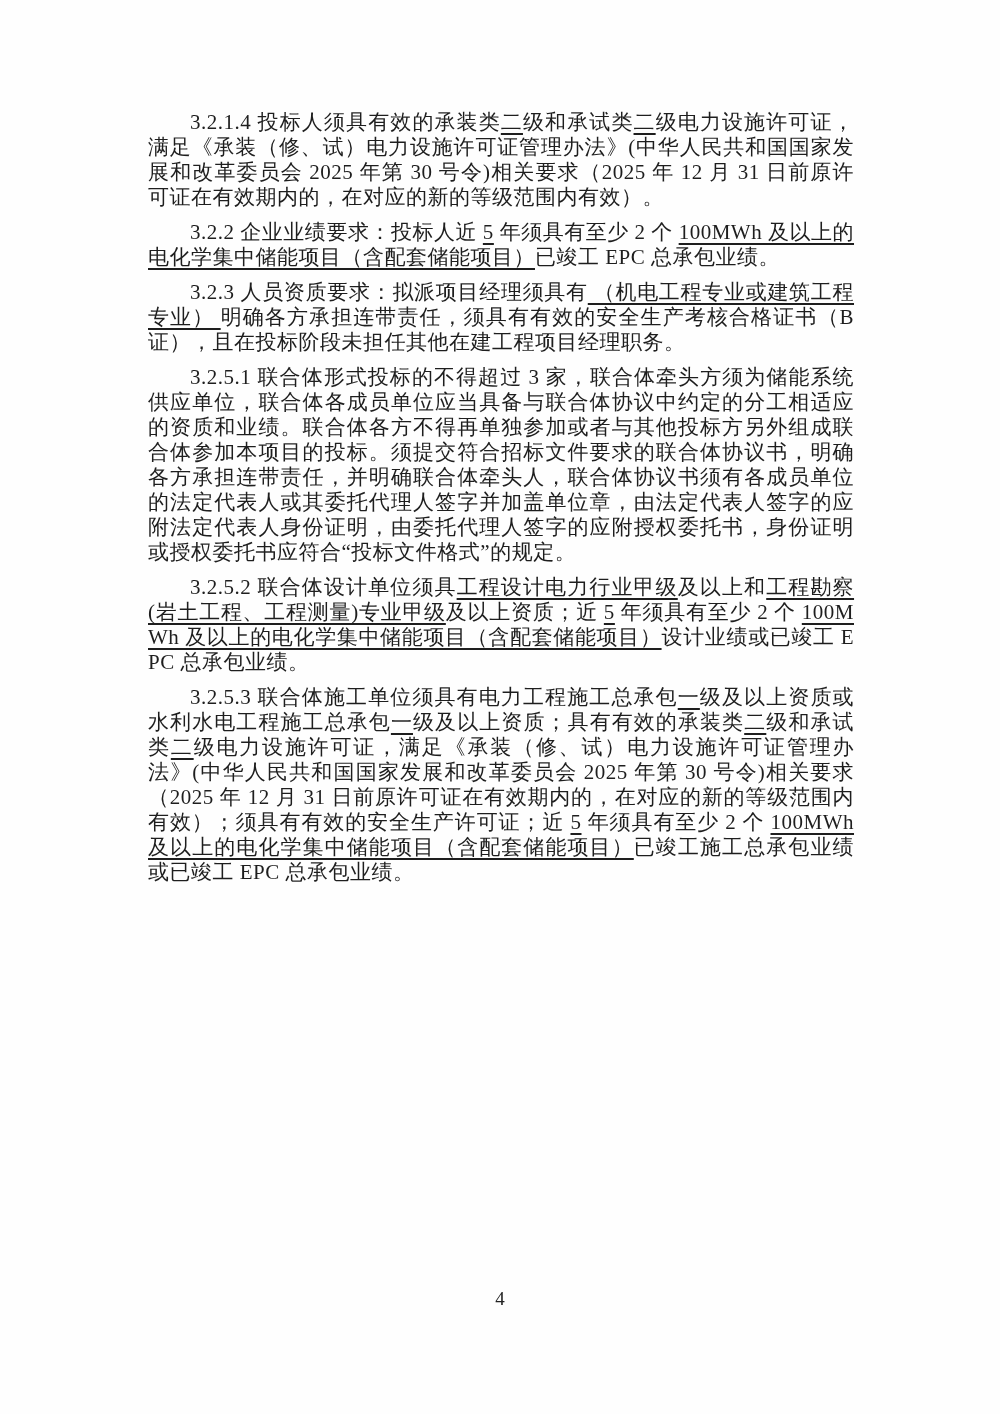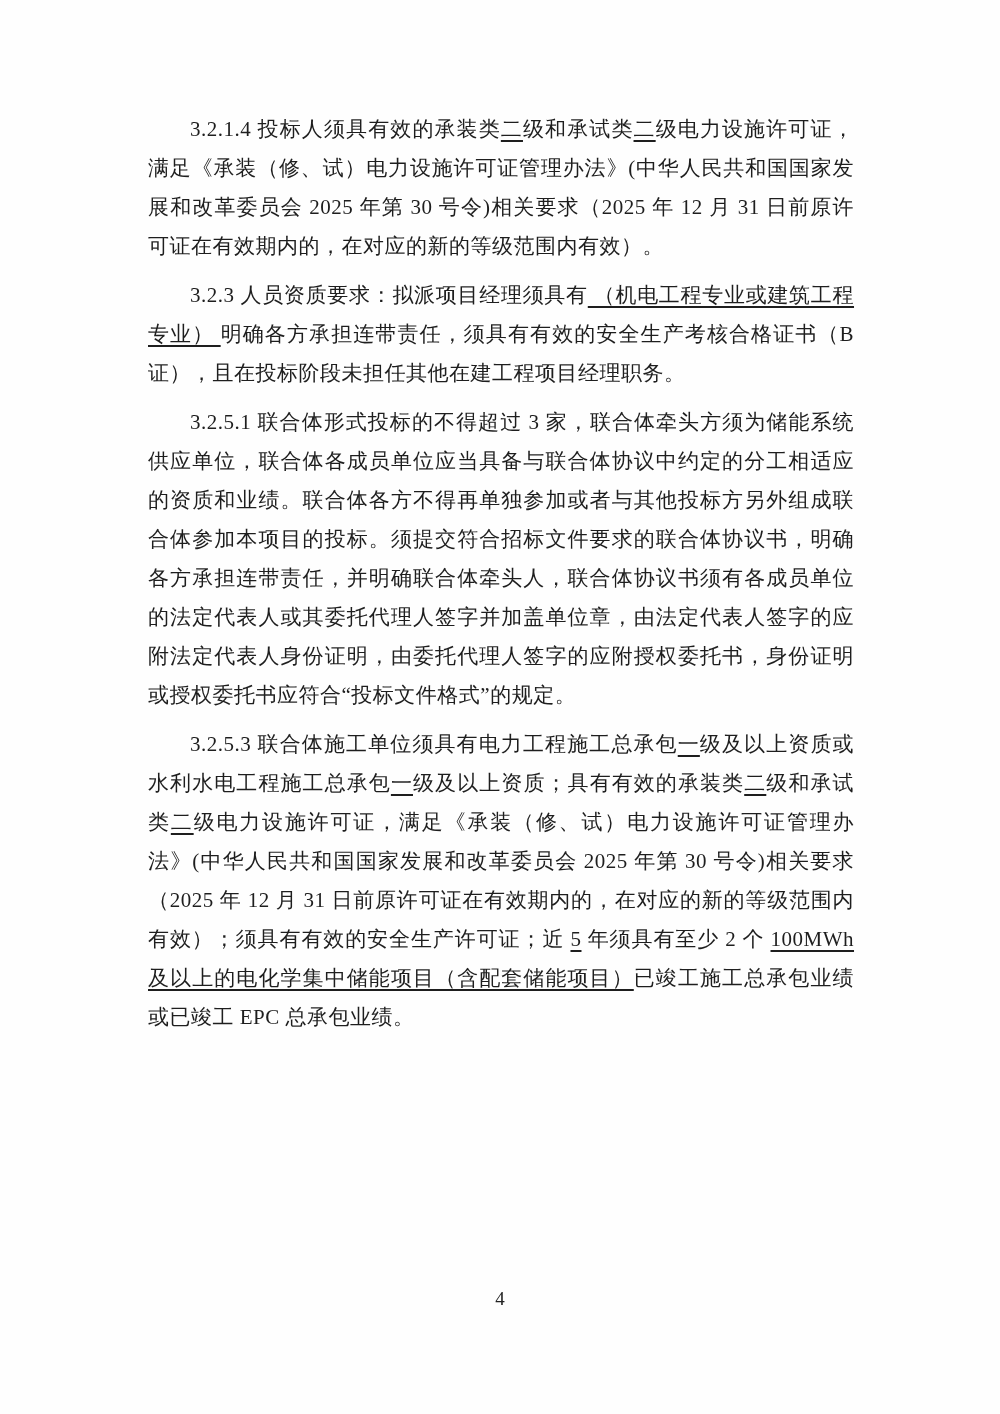--- a/index.html
+++ b/index.html
@@ -19,21 +19,21 @@
   .doc-body {
     position: absolute;
     top: 110px;
     left: 148px;
     width: 706px;
   }
   .para {
     margin: 0;
     padding: 0;
     font-size: 21px;
-    line-height: 39px;
+    line-height: 25px;
     text-indent: 2em;
     text-align: justify;
     text-justify: inter-ideograph;
     letter-spacing: 0.5px;
     word-break: break-all;
   }
   .para + .para {
     margin-top: 10px;
   }
   .u {
@@ -50,18 +50,20 @@
     font-size: 19px;
     color: #222;
   }
 </style>
 </head>
 <body>
 
 <div class="page">
   <div class="doc-body">
       <p class="para"><span>3.2.1.4 投标人须具有效的承装类</span><span class="u">二</span><span>级和承试类</span><span class="u">二</span><span>级电力设施许可证，满足《承装（修、试）电力设施许可证管理办法》(中华人民共和国国家发展和改革委员会 2025 年第 30 号令)相关要求（2025 年 12 月 31 日前原许可证在有效期内的，在对应的新的等级范围内有效）。</span></p>
+      <p class="para"><span>3.2.2 企业业绩要求：投标人近 </span><span class="u">5</span><span> 年须具有至少 2 个 </span><span class="u">100MWh 及以上的电化学集中储能项目（含配套储能项目）</span><span>已竣工 EPC 总承包业绩。</span></p>
       <p class="para"><span>3.2.3 人员资质要求：拟派项目经理须具有</span><span class="u"> （机电工程专业或建筑工程专业） </span><span>明确各方承担连带责任，须具有有效的安全生产考核合格证书（B 证），且在投标阶段未担任其他在建工程项目经理职务。</span></p>
       <p class="para"><span>3.2.5.1 联合体形式投标的不得超过 3 家，联合体牵头方须为储能系统供应单位，联合体各成员单位应当具备与联合体协议中约定的分工相适应的资质和业绩。联合体各方不得再单独参加或者与其他投标方另外组成联合体参加本项目的投标。须提交符合招标文件要求的联合体协议书，明确各方承担连带责任，并明确联合体牵头人，联合体协议书须有各成员单位的法定代表人或其委托代理人签字并加盖单位章，由法定代表人签字的应附法定代表人身份证明，由委托代理人签字的应附授权委托书，身份证明或授权委托书应符合“投标文件格式”的规定。</span></p>
+      <p class="para"><span>3.2.5.2 联合体设计单位须具</span><span class="u">工程设计电力行业甲级</span><span>及以上和</span><span class="u">工程勘察(岩土工程、工程测量)专业甲级</span><span>及以上资质；近 </span><span class="u">5</span><span> 年须具有至少 2 个 </span><span class="u">100MWh 及以上的电化学集中储能项目（含配套储能项目）</span><span>设计业绩或已竣工 EPC 总承包业绩。</span></p>
       <p class="para"><span>3.2.5.3 联合体施工单位须具有电力工程施工总承包</span><span class="u">一</span><span>级及以上资质或水利水电工程施工总承包</span><span class="u">一</span><span>级及以上资质；具有有效的承装类</span><span class="u">二</span><span>级和承试类</span><span class="u">二</span><span>级电力设施许可证，满足《承装（修、试）电力设施许可证管理办法》(中华人民共和国国家发展和改革委员会 2025 年第 30 号令)相关要求（2025 年 12 月 31 日前原许可证在有效期内的，在对应的新的等级范围内有效）；须具有有效的安全生产许可证；近 </span><span class="u">5</span><span> 年须具有至少 2 个 </span><span class="u">100MWh 及以上的电化学集中储能项目（含配套储能项目）</span><span>已竣工施工总承包业绩或已竣工 EPC 总承包业绩。</span></p>
     </div>
   <div class="page-number">4</div>
 </div>
 
 </body></html>

